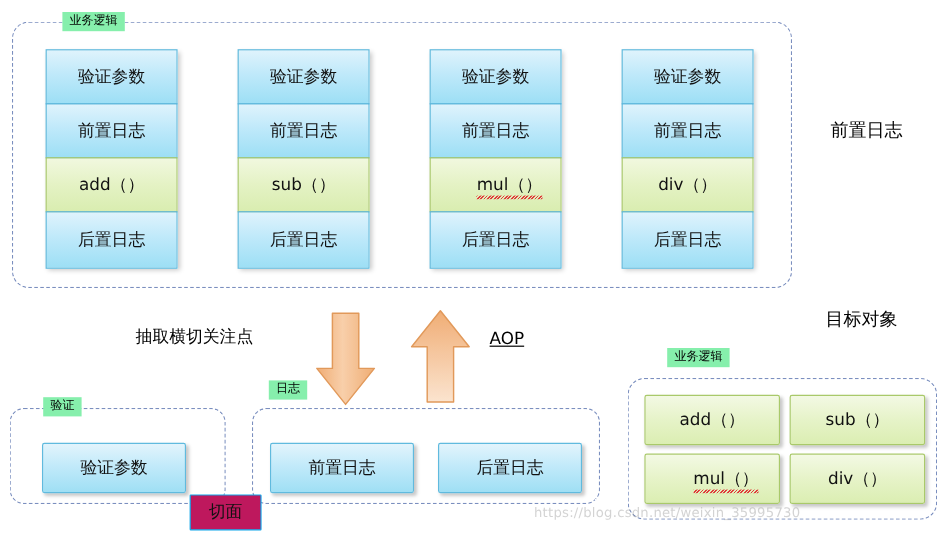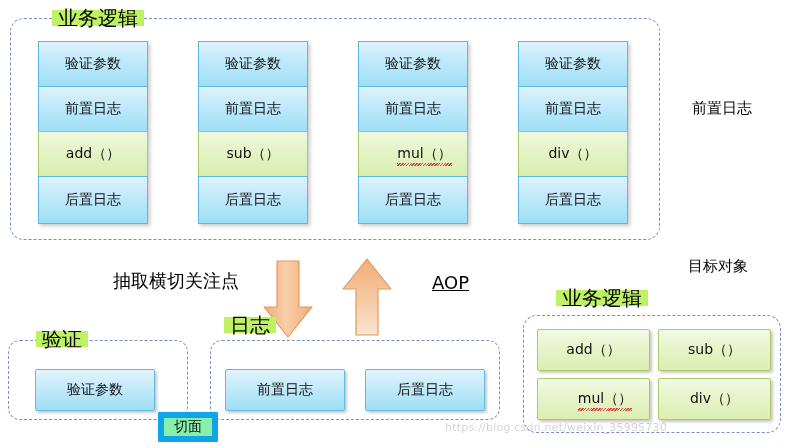--- a/index.html
+++ b/index.html
@@ -24,32 +24,32 @@
     border: 1px dashed #7b8fbf;
     border-radius: 14px;
     box-sizing: border-box;
     background: transparent;
   }
   .dashed-box.tight { border-radius: 12px; }
 
   
   .group-label {
     position: absolute;
-    background: #bef264;
+    background: #86efac;
     padding: 0 6px;
-    font-size: 20px;
+    font-size: 10px;
     color: #000000;
     white-space: nowrap;
     line-height: 16px;
   }
 
   
   .plain-label {
     position: absolute;
-    font-size: 18px;
+    font-size: 14px;
     color: #000000;
     white-space: nowrap;
     line-height: 16px;
   }
   .plain-label.big { font-size: 15px; }
 
   
   .cell {
     position: absolute;
     box-sizing: border-box;
@@ -85,22 +85,22 @@
   }
   .chip.blue {
     background: linear-gradient(to bottom, #e2f4fc 0%, #c2eafa 45%, #9fdff4 100%);
     border: 1px solid #60bade;
   }
   .chip.green {
     background: linear-gradient(to bottom, #f3f9e4 0%, #e6f3c8 50%, #dbeeb2 100%);
     border: 1px solid #a9c96a;
   }
   .chip.purple {
-    background: #86efac;
-    border: 6px solid #0ea5e9;
+    background: #be185d;
+    border: 1px solid #0ea5e9;
     box-shadow: none;
     border-radius: 1px;
   }
 
   
   .stack {
     position: absolute;
     box-shadow: 2px 2px 4px rgba(0,0,0,0.22);
   }
 
@@ -172,21 +172,21 @@
 
   <div class="stack" style="left:518px; top:41px; width:110px; height:183px;">
     <div class="cell blue" style="left:0; top:0; width:110px; height:46px;">验证参数</div>
     <div class="cell blue" style="left:0; top:45px; width:110px; height:46px;">前置日志</div>
     <div class="cell green latin" style="left:0; top:90px; width:110px; height:46px;">div（）</div>
     <div class="cell blue" style="left:0; top:135px; width:110px; height:48px;">后置日志</div>
   </div>
 
   <div class="plain-label" style="left:113px; top:273px;">抽取横切关注点</div>
 
-  <div class="plain-label" style="left:432px; top:275px;text-decoration:underline;">AOP</div>
+  <div class="plain-label" style="left:408px; top:275px;text-decoration:underline;">AOP</div>
 
   <svg class="arrow" style="left:261px; top:260px;" width="54" height="82" viewBox="0 0 54 82">
     <defs>
       <linearGradient id="gdown" x1="0" y1="0" x2="1" y2="0">
         <stop offset="0%" stop-color="#f0a96e"></stop>
         <stop offset="45%" stop-color="#f8cda6"></stop>
         <stop offset="100%" stop-color="#efa96d"></stop>
       </linearGradient>
     </defs>
     <g transform="translate(2,1)">

